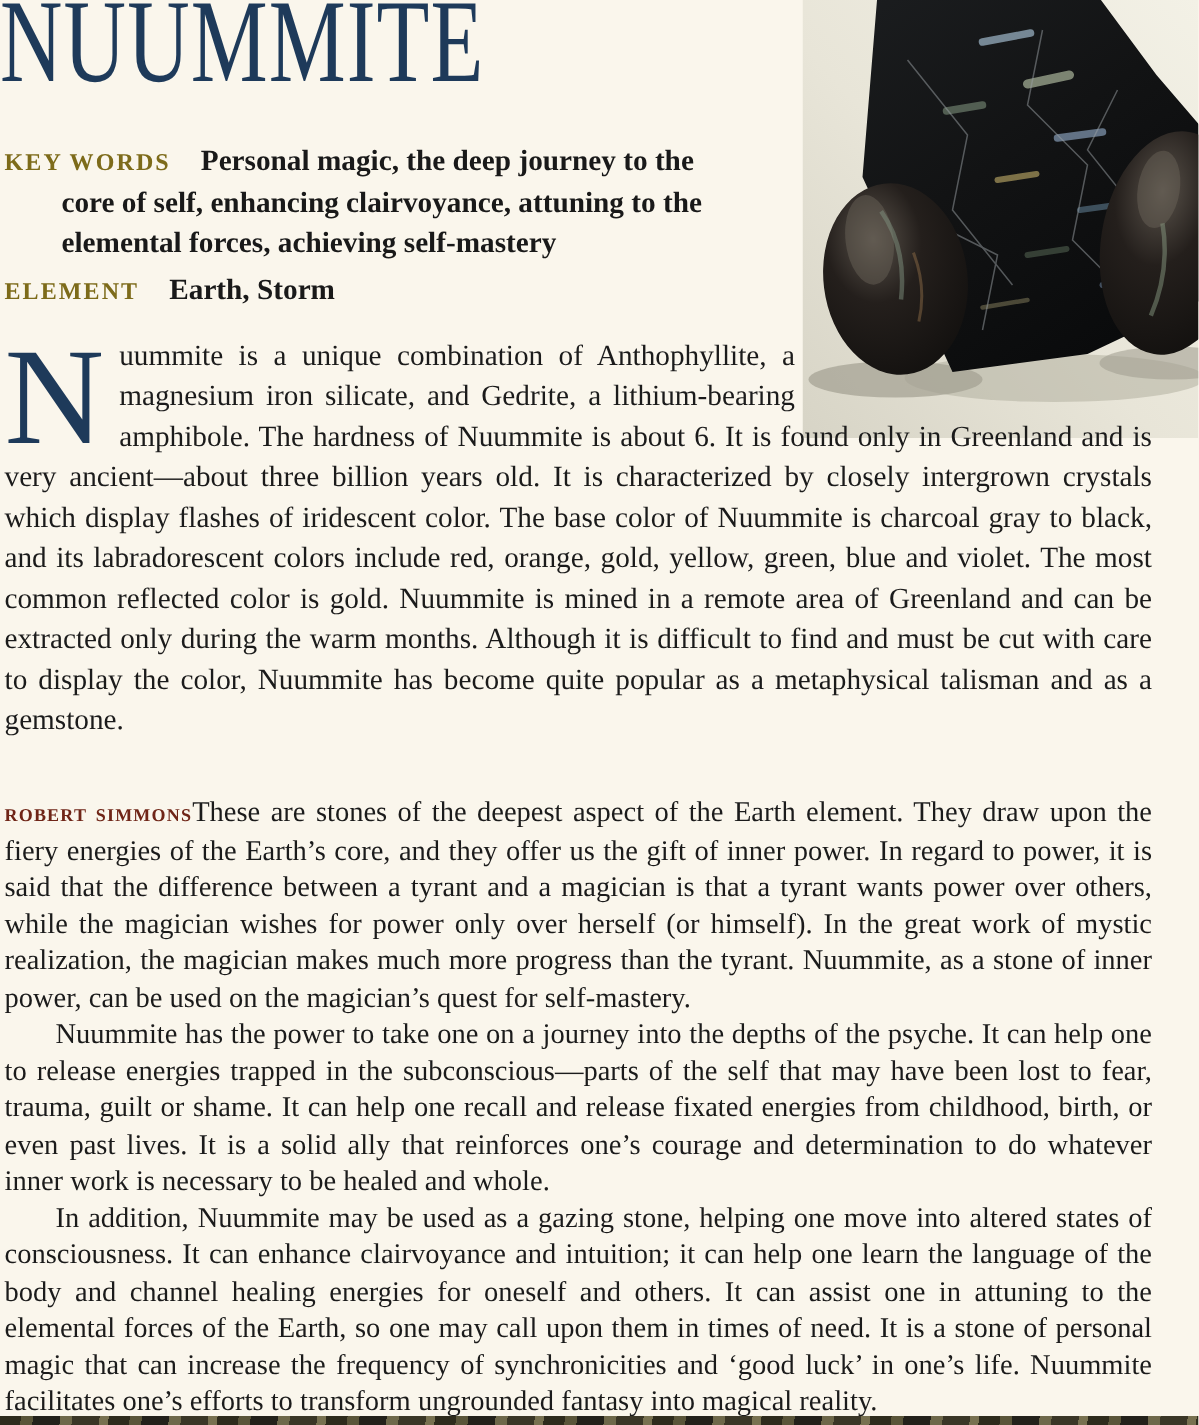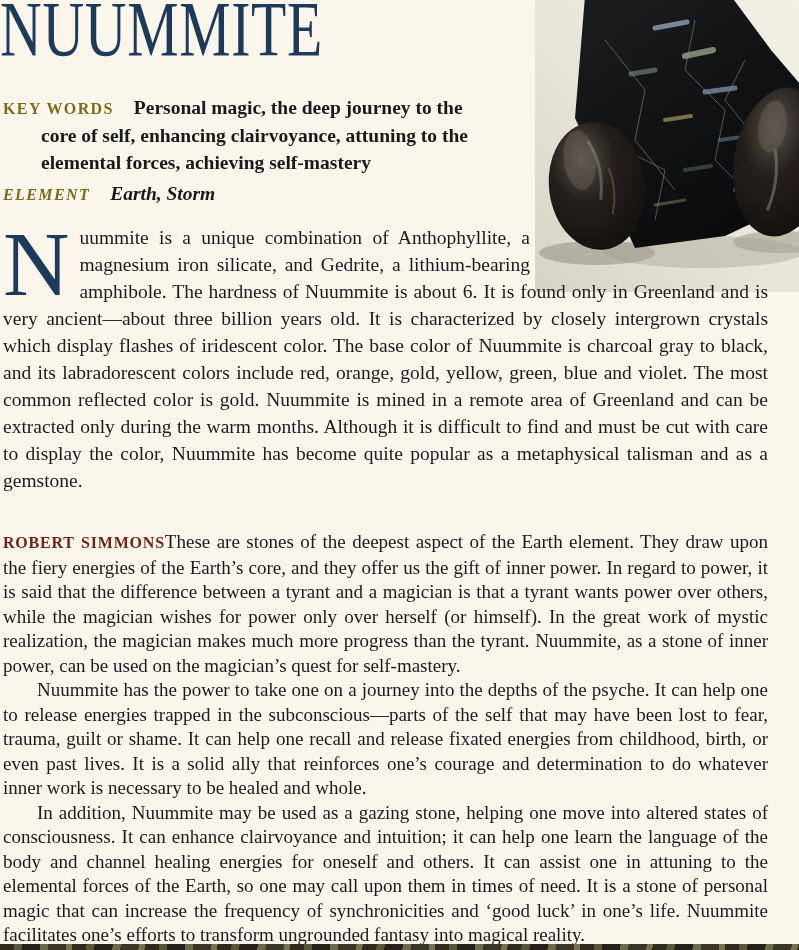--- a/index.html
+++ b/index.html
@@ -33,21 +33,21 @@
   .props{ width:472px; margin-top:26px; }
   .kv{
     margin:0;
     padding-left:38px;
     text-indent:-38px;
     font-size:19.5px;
     line-height:27px;
     font-weight:bold;
     color:#191919;
   }
-  .kv + .kv{ margin-top:4px;font-style:italic; }
+  .kv + .kv{ margin-top:4px; }
   .plabel{
     font-size:16px;
     letter-spacing:1.4px;
     color:#7d6b1a;
     font-weight:bold;
     margin-right:20px;
     margin-top:28px;
   }
   
   .desc{
@@ -76,21 +76,21 @@
     font-size:19px;
     line-height:24.5px;
     text-align:justify;
     color:#1b1b1b;
   }
   .rs p{ margin:0; }
   .rs p.indent{ text-indent:34px;font-family:Liberation Serif, serif; }
   .author{
     color:#6f2517;
     font-weight:bold;
-    font-size:16px;
+    font-size:12px;
     letter-spacing:0.8px;
     margin-right:0;
   }
   
   .photo{
     position:absolute;
     top:0; right:0;
     width:264px; height:292px;
   }
   .photo svg{ display:block; }

